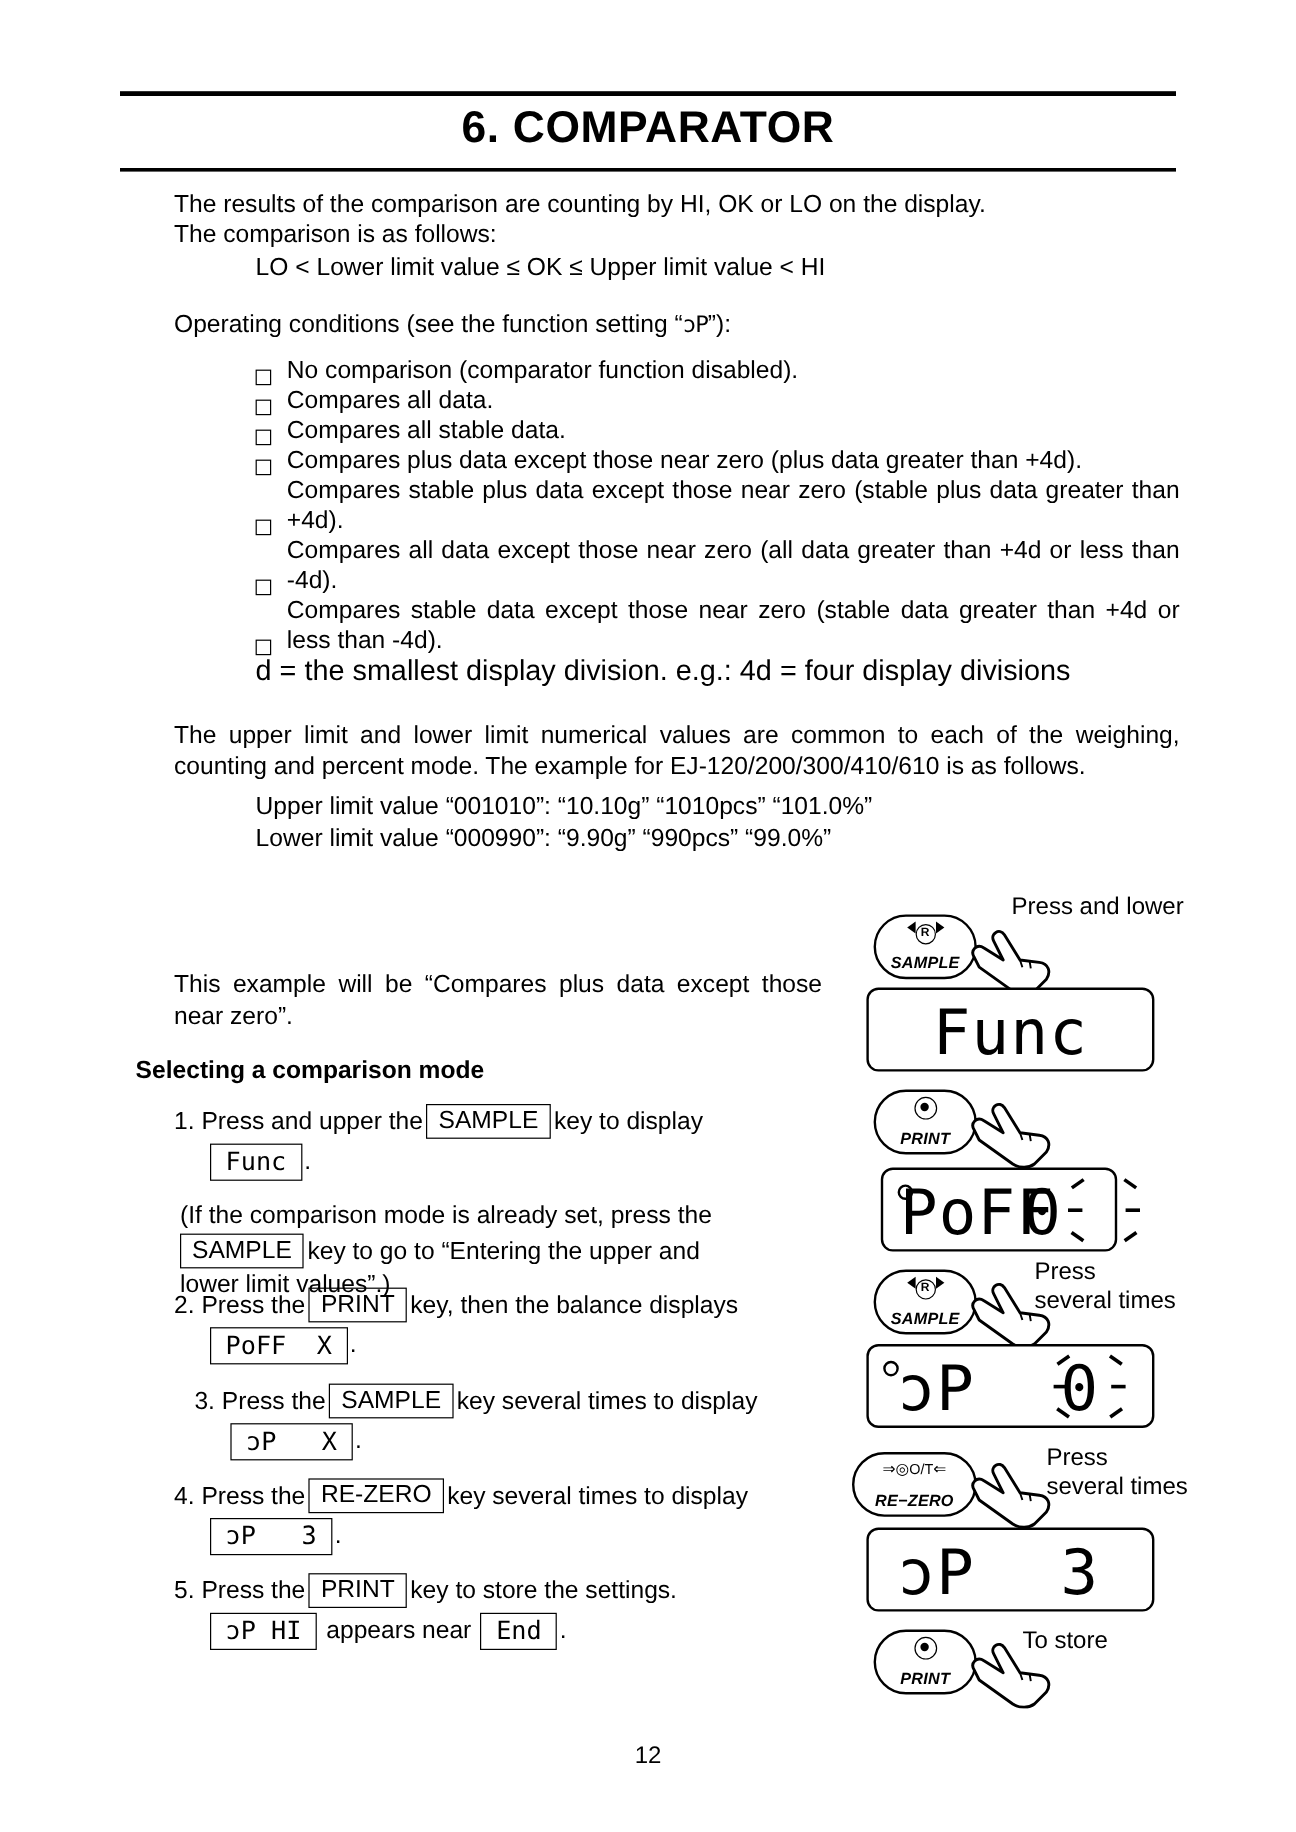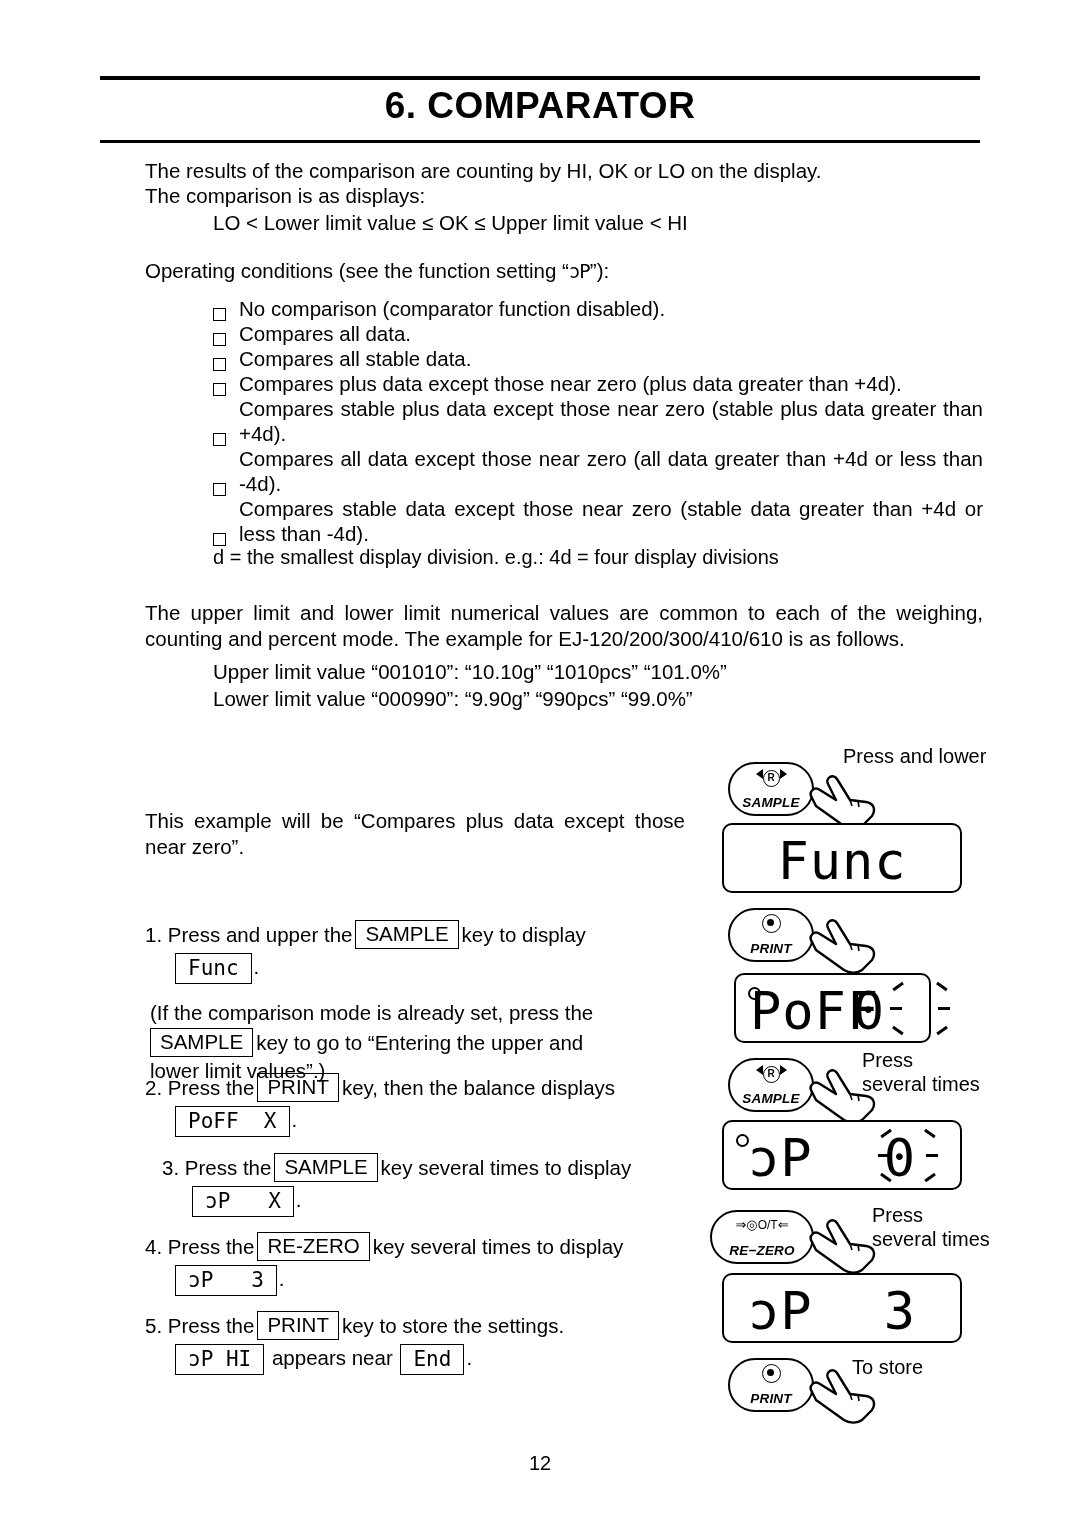--- a/index.html
+++ b/index.html
@@ -89,21 +89,21 @@
     width: 11px;
     height: 11px;
     border: 1.6px solid #000;
   }
   .bullet-text {
     flex: 1 1 auto;
     text-align: justify;
   }
   .bullet-text.jst { text-align: justify; text-align-last: left; }
 
-  .p-dnote { position: absolute; left: 213px; top: 546px; width: 800px; font-size: 20px; }
+  .p-dnote { position: absolute; left: 213px; top: 546px; width: 800px; font-size: 24px; }
 
   .p-limits { position: absolute; left: 145px; top: 600px; width: 838px; font-size: 20.5px; line-height: 26px; text-align: justify; }
 
   .p-upper { position: absolute; left: 213px; top: 658px; width: 780px; font-size: 20.5px; line-height: 27px; }
 
   
   .section-head {
     position: absolute;
     left: 100px;
     top: 758px;
@@ -303,21 +303,21 @@
 </head>
 <body>
 
 <div class="page">
 
   <div class="title-rule-top"></div>
   <div class="chapter-title">6. COMPARATOR</div>
   <div class="title-rule-bottom"></div>
 
   <div class="body-text p-intro1">The results of the comparison are counting by HI, OK or LO on the display.</div>
-  <div class="body-text" style="left:145px; top:183px; width:830px;">The comparison is as displays:</div>
+  <div class="body-text" style="left:145px; top:183px; width:830px;">The comparison is as follows:</div>
   <div class="body-text p-intro2">LO &lt; Lower limit value ≤ OK ≤ Upper limit value &lt; HI</div>
 
   <div class="body-text p-opcond">
     <span>Operating conditions (see the function setting “</span><span class="seg-inline">ɔP</span><span>”):</span>
   </div>
 
   <div class="bullets">
     <div class="bullet-row">
       <div class="bullet-box">
           <i></i>
@@ -366,20 +366,21 @@
 
   <div class="p-limits">The upper limit and lower limit numerical values are common to each of the weighing, counting and percent mode. The example for EJ-120/200/300/410/610 is as follows.</div>
 
   <div class="p-upper">
     <div>Upper limit value “001010”: “10.10g”  “1010pcs”  “101.0%”</div>
     <div>Lower limit value “000990”: “9.90g”   “990pcs”   “99.0%”</div>
   </div>
 
 
   <div class="p-example">This example will be “Compares plus data except those near zero”.</div>
+  <div class="sub-head">Selecting a comparison mode</div>
 
   <div class="step step-1">
     <span>1.</span>
     <span>Press and upper the</span><span class="keycap">SAMPLE</span><span>key to display</span>
     <div style="margin-top:4px; margin-left:28px;">
       <span class="segbox">Func</span><span>.</span>
     </div>
   </div>
 
   <div class="step step-note">

